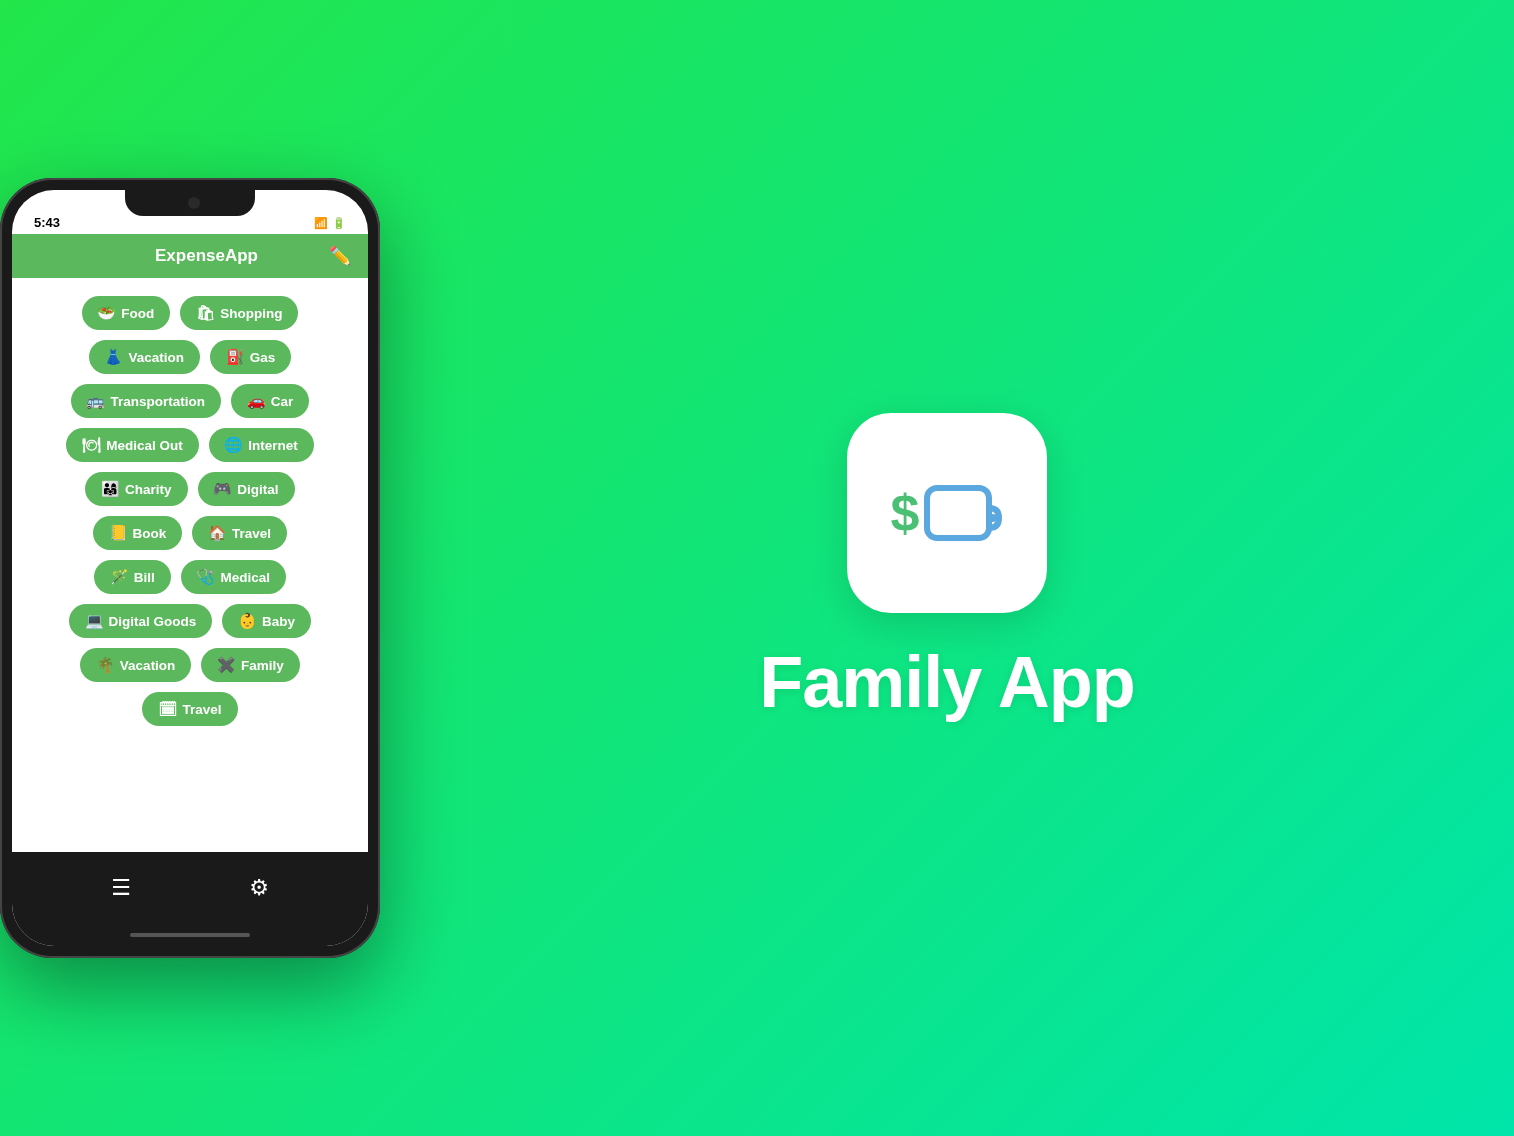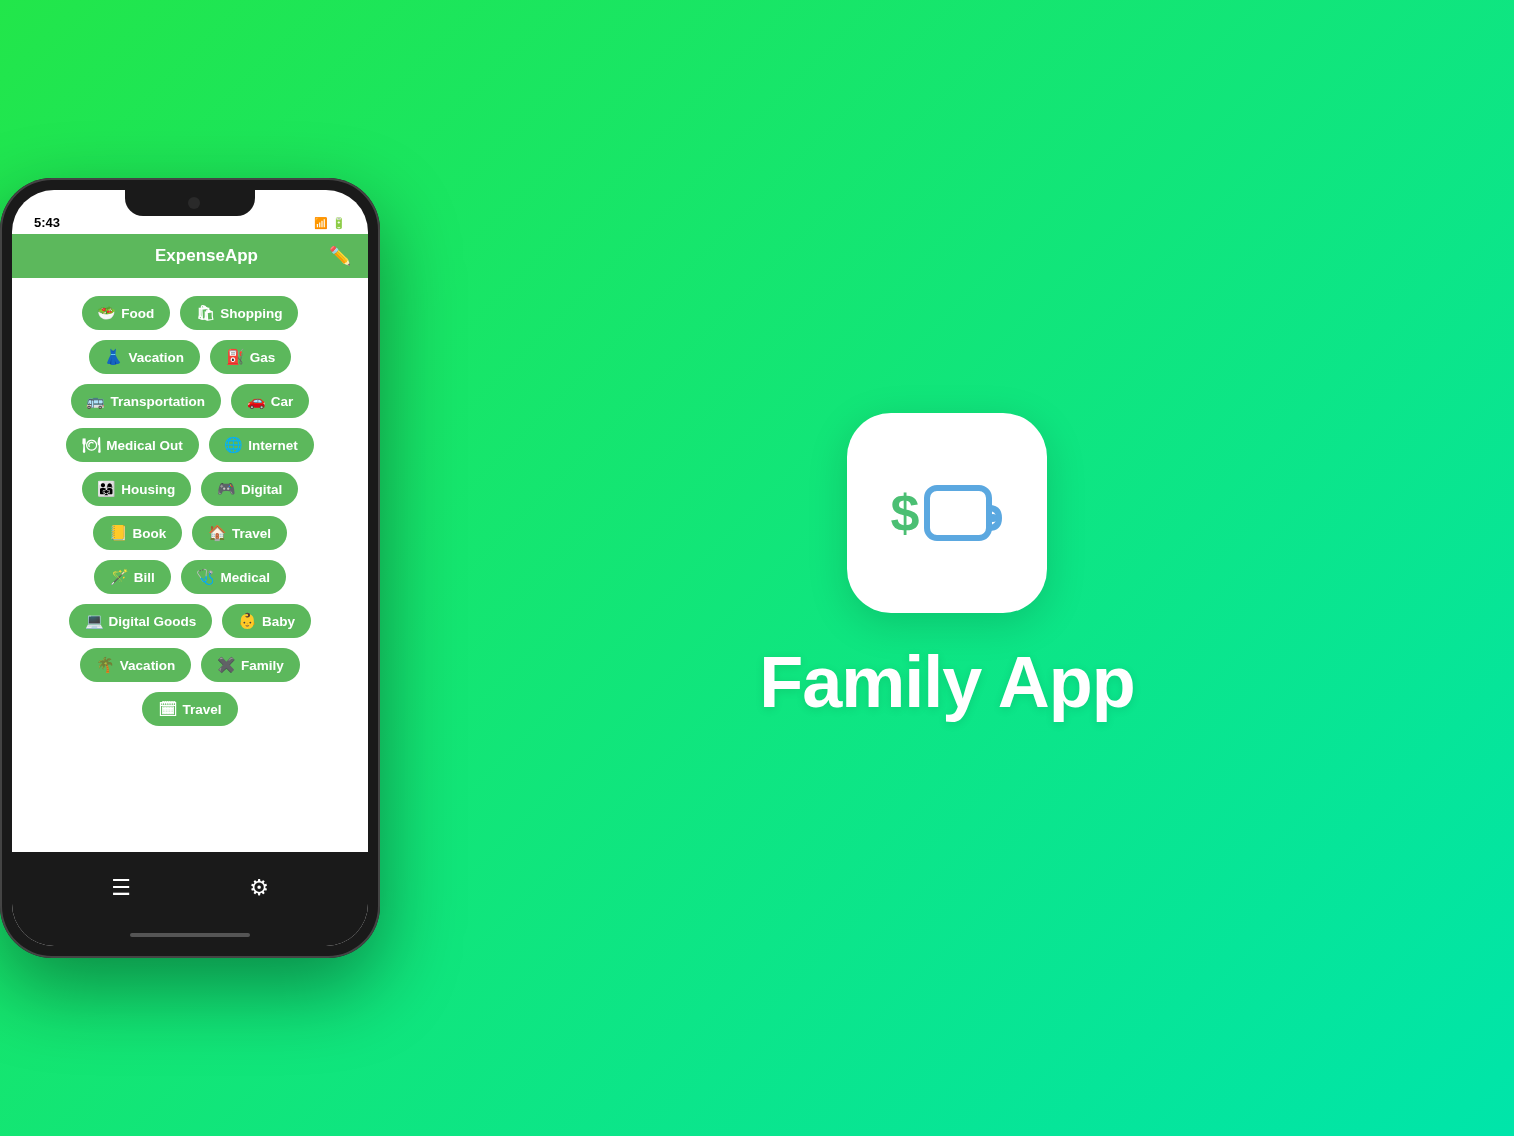--- a/index.html
+++ b/index.html
@@ -286,21 +286,21 @@
           </div>
           <div class="chip">
             <span class="chip-emoji">🌐</span>
             <span>Internet</span>
           </div>
         </div>
 
         <div class="category-row">
           <div class="chip">
             <span class="chip-emoji">👨‍👩‍👧</span>
-            <span>Housing</span>
+            <span>Charity</span>
           </div>
           <div class="chip">
             <span class="chip-emoji">🎮</span>
             <span>Digital</span>
           </div>
         </div>
 
         <div class="category-row">
           <div class="chip">
             <span class="chip-emoji">📒</span>

